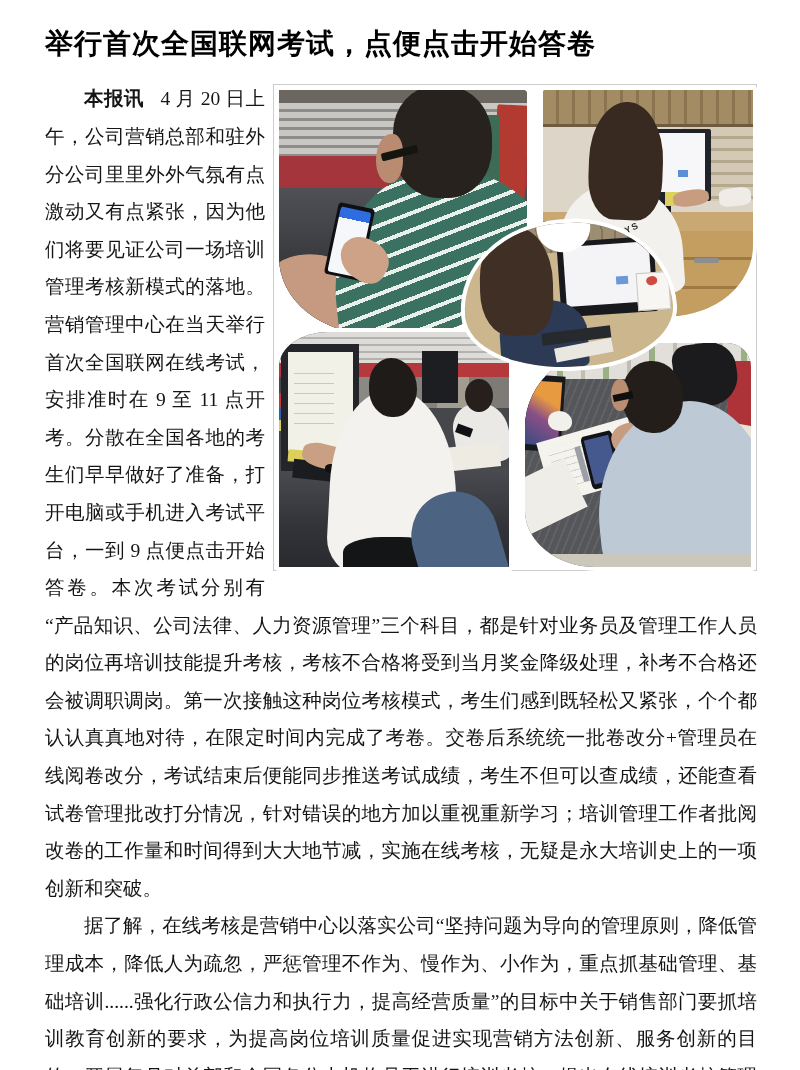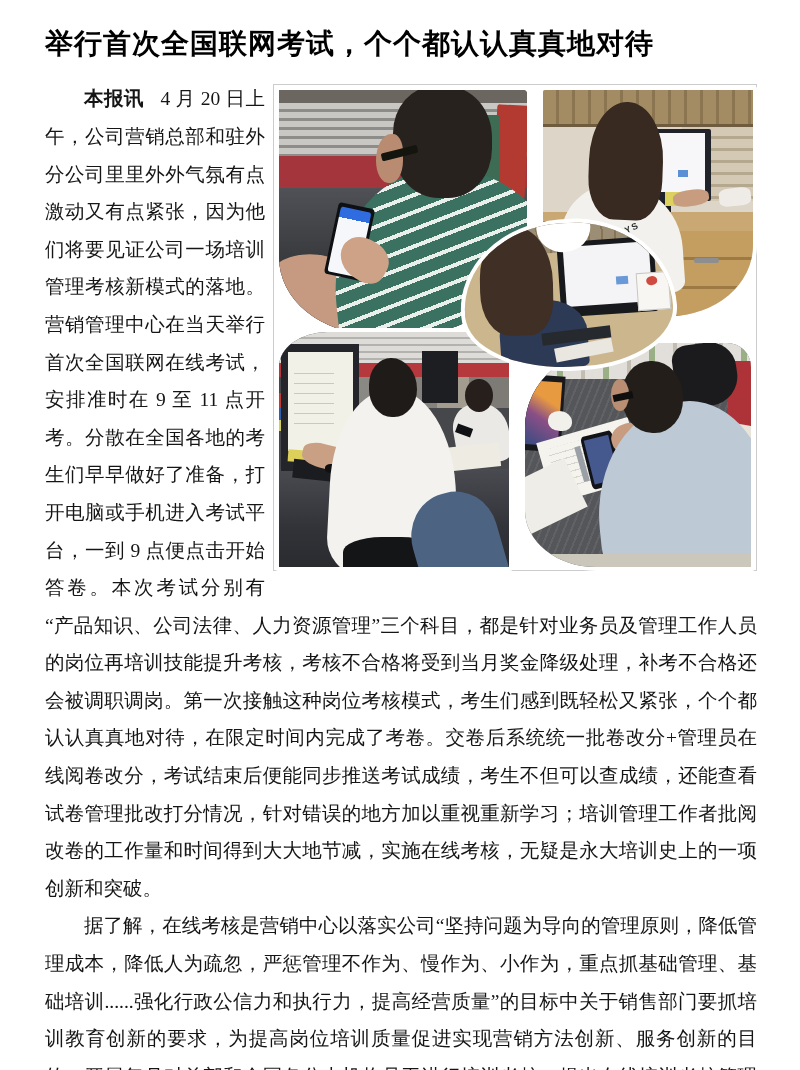--- a/index.html
+++ b/index.html
@@ -150,21 +150,21 @@
   .p5-pscreen{left:10%;top:8%;width:80%;height:84%;background:#46598f;}
   .p5-hand{left:38%;top:36%;width:14%;height:12%;background:#c79c80;border-radius:50% 40% 50% 40%;transform:rotate(-20deg);}
   .p5-floor{left:0;bottom:0;width:100%;height:6%;background:#ccc7bb;}
 </style>
 </head>
 <body>
 
 <div class="page">
   <article>
 
-    <h1 class="title">举行首次全国联网考试，个个都认认真真地对待</h1>
+    <h1 class="title">举行首次全国联网考试，点便点击开始答卷</h1>
 
     <div class="body-text">
 
       <figure class="collage" style="margin-block:4px 12px;margin-inline:8px 0;">
 
         <div class="ph ph1">
           <div class="p1-top"></div>
           <div class="p1-blinds"></div>
           <div class="p1-red"></div>
           <div class="p1-desk"></div>

